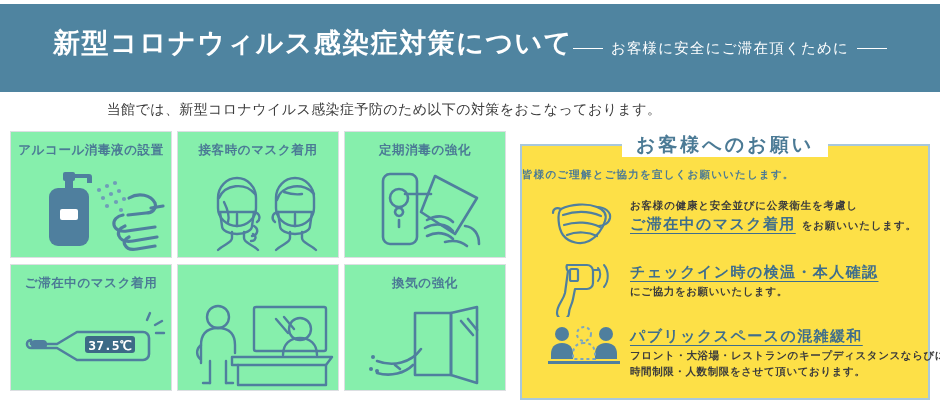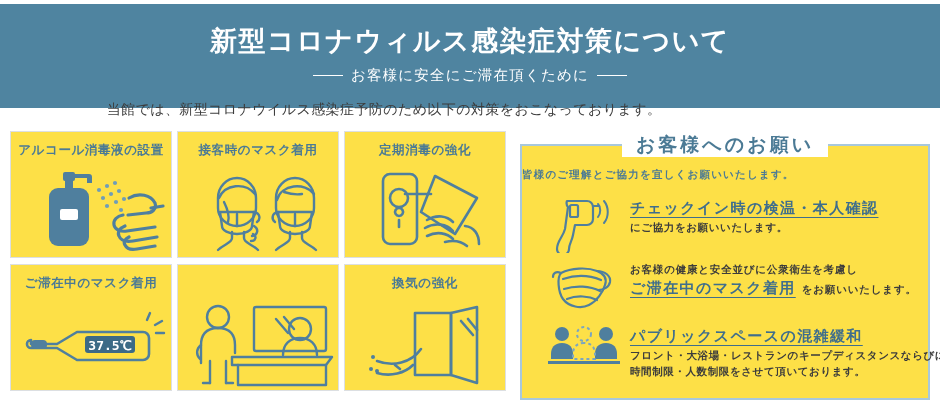--- a/index.html
+++ b/index.html
@@ -14,24 +14,24 @@
     overflow: hidden;
     position: relative;
   }
 
   
   .banner {
     position: absolute;
     left: 0;
     top: 4px;
     width: 940px;
-    height: 104px;
+    height: 88px;
     background: #4f84a0;
     display: flex;
-    flex-direction: column;
+    flex-direction: row;
     align-items: center;
     justify-content: center;
     box-sizing: border-box;
   }
   .banner-title {
     color: #ffffff;
     font-size: 27px;
     font-weight: bold;
     letter-spacing: 1.5px;
     line-height: 1.1;
@@ -83,21 +83,21 @@
     left: 10px;
     top: 0;
     width: 500px;
     display: flex;
     flex-wrap: wrap;
     gap: 6px 5px;
   }
   .card {
     width: 162px;
     height: 127px;
-    background: #fde047;
+    background: #86efac;
     border: 1px solid #dcdfe2;
     box-sizing: border-box;
     position: relative;
     overflow: hidden;
   }
   .card-title {
     position: absolute;
     top: 10px;
     left: 0;
     width: 100%;
@@ -404,57 +404,57 @@
   <div class="panel">
     <div class="panel-title-wrap">
       <span class="panel-title">お客様へのお願い</span>
     </div>
     <div class="panel-sub">皆様のご理解とご協力を宜しくお願いいたします。</div>
 
     <div class="req-list">
 
       <div class="req-item">
         <div class="req-icon">
+          <svg width="66" height="52" viewBox="0 0 66 52">
+            <g fill="none" stroke="#4f7f9e" stroke-width="2.2" stroke-linejoin="round" stroke-linecap="round">
+              <path d="M10 14 c10 -5 26 -6 36 -2 c8 3 10 8 8 14 c-2 7 -8 16 -16 20 c-8 4 -20 2 -26 -6 c-5 -7 -6 -22 -2 -26 z"></path>
+              <path d="M12 20 c12 -4 26 -4 38 1"></path>
+              <path d="M13 30 c12 -4 26 -3 36 2"></path>
+              <path d="M16 40 c10 -4 22 -3 30 1"></path>
+              <path d="M46 12 c8 0 14 5 13 11 c-1 5 -6 8 -12 8"></path>
+              <path d="M10 14 c-5 -2 -8 0 -8 4"></path>
+            </g>
+          </svg>
+        </div>
+        <div class="req-body">
+          <div class="req-lead">お客様の健康と安全並びに公衆衛生を考慮し</div>
+          <div class="inline-row">
+            <span class="req-headline">ご滞在中のマスク着用</span>
+            <span class="req-tail">をお願いいたします。</span>
+          </div>
+        </div>
+      </div>
+
+      <div class="req-item">
+        <div class="req-icon">
           <svg width="62" height="58" viewBox="0 0 62 58">
             <g fill="none" stroke="#4f7f9e" stroke-width="2.2" stroke-linejoin="round" stroke-linecap="round">
               <path d="M14 6 h20 a6 6 0 0 1 6 6 v12 a6 6 0 0 1 -6 6 h-12 l-2 10 c-1 6 -4 9 -4 14 a6 6 0 0 1 -12 0 c0 -8 6 -12 8 -20 l3 -22 a6 6 0 0 1 -1 -6 z"></path>
               <rect x="17" y="10" width="8" height="12" rx="1.5"></rect>
               <path d="M40 11 h6"></path>
             </g>
             <g stroke="#4f7f9e" stroke-width="2" stroke-linecap="round" fill="none">
               <path d="M45 9 c3 3 3 9 0 13"></path>
               <path d="M51 6 c5 6 5 16 0 22"></path>
             </g>
           </svg>
         </div>
         <div class="req-body">
           <div class="req-headline">チェックイン時の検温・本人確認</div>
           <div class="req-note">にご協力をお願いいたします。</div>
-        </div>
-      </div>
-
-      <div class="req-item">
-        <div class="req-icon">
-          <svg width="66" height="52" viewBox="0 0 66 52">
-            <g fill="none" stroke="#4f7f9e" stroke-width="2.2" stroke-linejoin="round" stroke-linecap="round">
-              <path d="M10 14 c10 -5 26 -6 36 -2 c8 3 10 8 8 14 c-2 7 -8 16 -16 20 c-8 4 -20 2 -26 -6 c-5 -7 -6 -22 -2 -26 z"></path>
-              <path d="M12 20 c12 -4 26 -4 38 1"></path>
-              <path d="M13 30 c12 -4 26 -3 36 2"></path>
-              <path d="M16 40 c10 -4 22 -3 30 1"></path>
-              <path d="M46 12 c8 0 14 5 13 11 c-1 5 -6 8 -12 8"></path>
-              <path d="M10 14 c-5 -2 -8 0 -8 4"></path>
-            </g>
-          </svg>
-        </div>
-        <div class="req-body">
-          <div class="req-lead">お客様の健康と安全並びに公衆衛生を考慮し</div>
-          <div class="inline-row">
-            <span class="req-headline">ご滞在中のマスク着用</span>
-            <span class="req-tail">をお願いいたします。</span>
-          </div>
         </div>
       </div>
 
       <div class="req-item">
         <div class="req-icon">
           <svg width="72" height="46" viewBox="0 0 72 46">
             <g fill="#4f7f9e">
               <circle cx="14" cy="11" r="7"></circle>
               <path d="M14 20 c-8 0 -11 5 -11 11 v5 h22 v-5 c0 -6 -3 -11 -11 -11 z"></path>
               <circle cx="58" cy="11" r="7"></circle>

